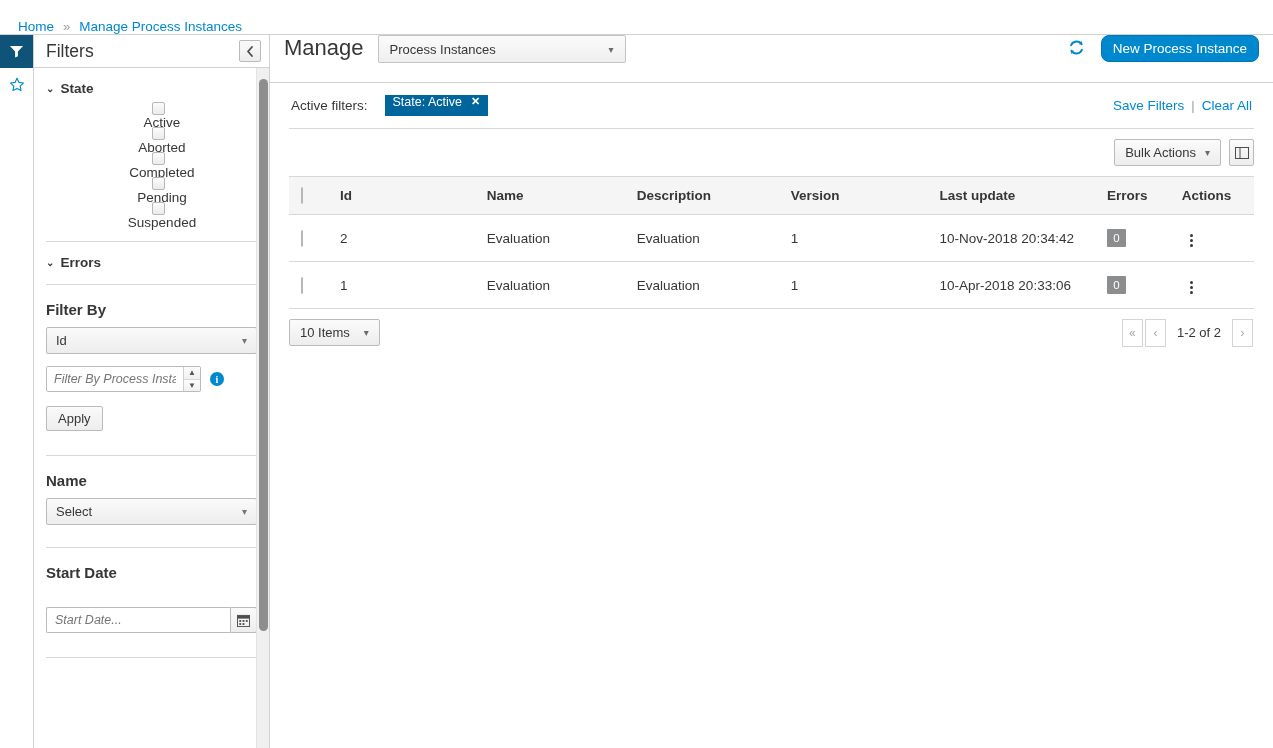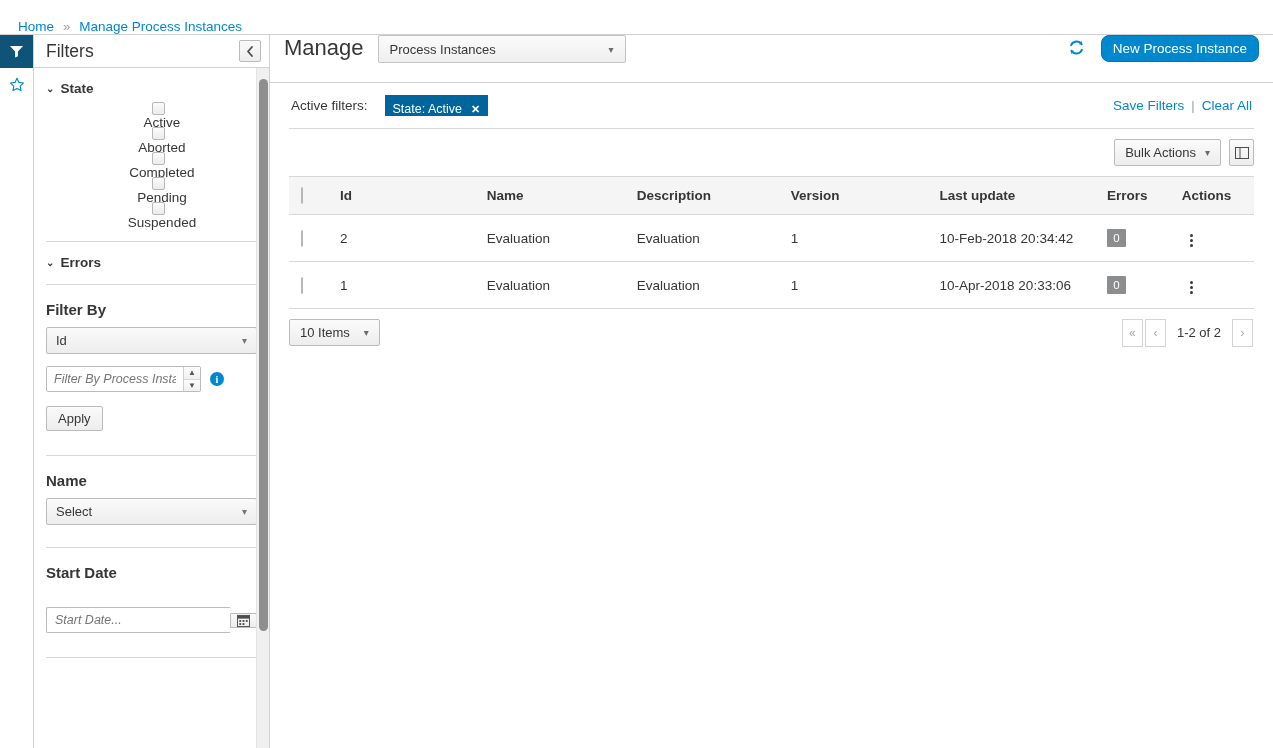--- a/index.html
+++ b/index.html
@@ -186,21 +186,21 @@
     font-family: "Liberation Serif", serif;
   }
   .apply-btn {
     margin-top: 14px;
     height: 25px; padding: 0 11px;
     border: 1px solid #bbb; border-radius: 2px;
     background: linear-gradient(#fafafa,#ededed);
     font-size: 13px; color: #363636; cursor: pointer;
     font-family: "Liberation Sans", sans-serif;
   }
-  .date-row { display: flex; margin-top: 26px; align-items: center; }
+  .date-row { display: flex; margin-top: 26px; }
   .date-row input {
     flex: 1; height: 26px;
     border: 1px solid #bbb; border-right: 0;
     border-radius: 2px 0 0 2px;
     padding: 0 8px;
     font-size: 12.5px; font-style: italic; color: #8b8b8b;
     outline: none;
     font-family: "Liberation Sans", sans-serif;
     background: #fff;
     min-width: 0;
@@ -272,21 +272,21 @@
     height: 46px;
     display: flex; align-items: center;
     border-bottom: 1px solid #d8d8d8;
     padding: 0 2px;
   }
   #active-filters-label { font-size: 13.5px; color: #363636; margin-right: 17px; }
   .filter-chip {
     background: #00659c;
     color: #fff;
     height: 21px;
-    display: flex; align-items: flex-end;
+    display: flex; align-items: flex-start;
     padding: 0 8px;
     font-size: 12.5px;
     cursor: default;
   }
   .chip-x {
     margin-left: 9px; font-size: 11px; cursor: pointer; font-weight: bold;
   }
   .link-action { color: #0088ce; font-size: 13.5px; cursor: pointer; }
   .link-sep { color: #9c9c9c; margin: 0 7px; font-size: 13px; }
 
@@ -577,21 +577,21 @@
         </thead>
         <tbody>
           <tr>
             <td class="col-cb">
               <span class="cbox"></span>
             </td>
             <td>2</td>
             <td>Evaluation</td>
             <td>Evaluation</td>
             <td>1</td>
-            <td>10-Feb-2018 20:34:42</td>
+            <td>10-Nov-2018 20:34:42</td>
             <td>
               <span class="err-badge">0</span>
             </td>
             <td>
               <span class="kebab">
                   <i></i>
                   <i></i>
                   <i></i>
                 </span>
             </td>

